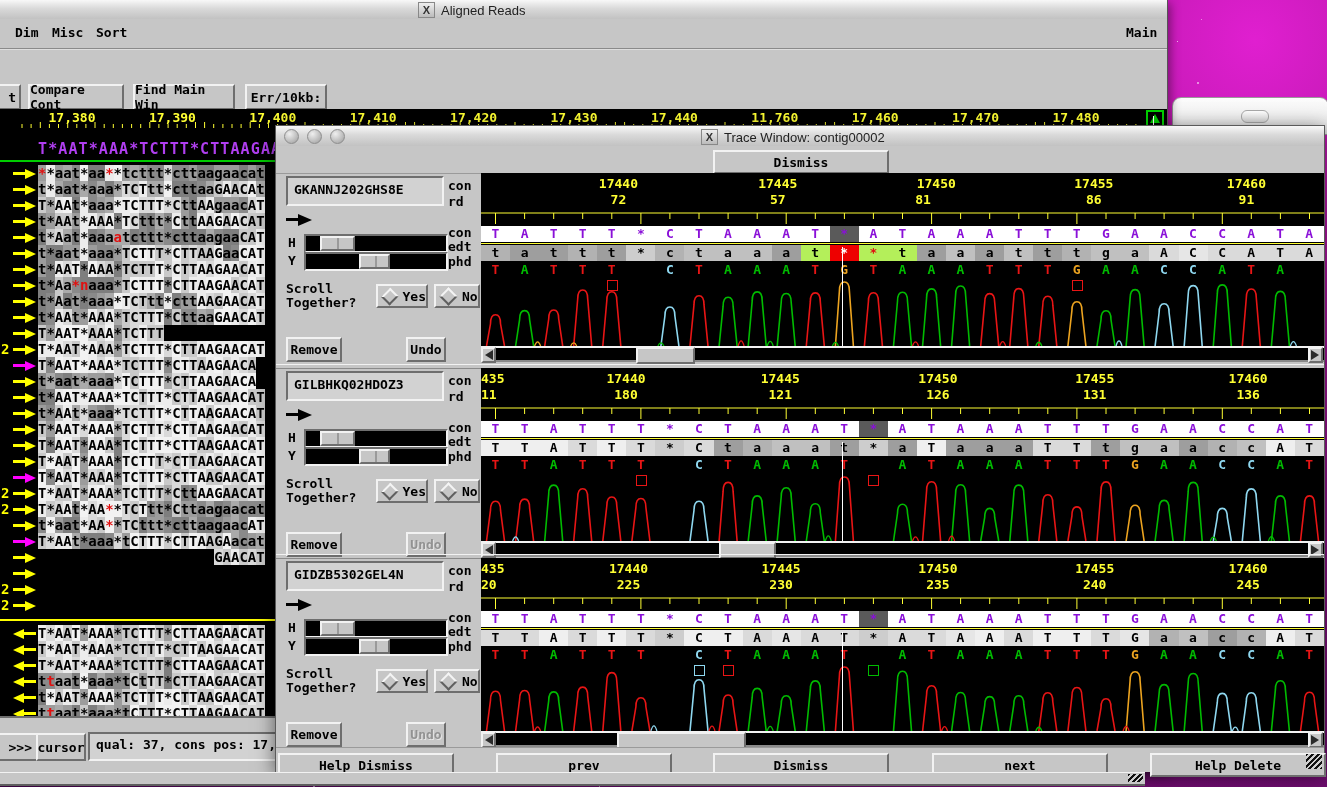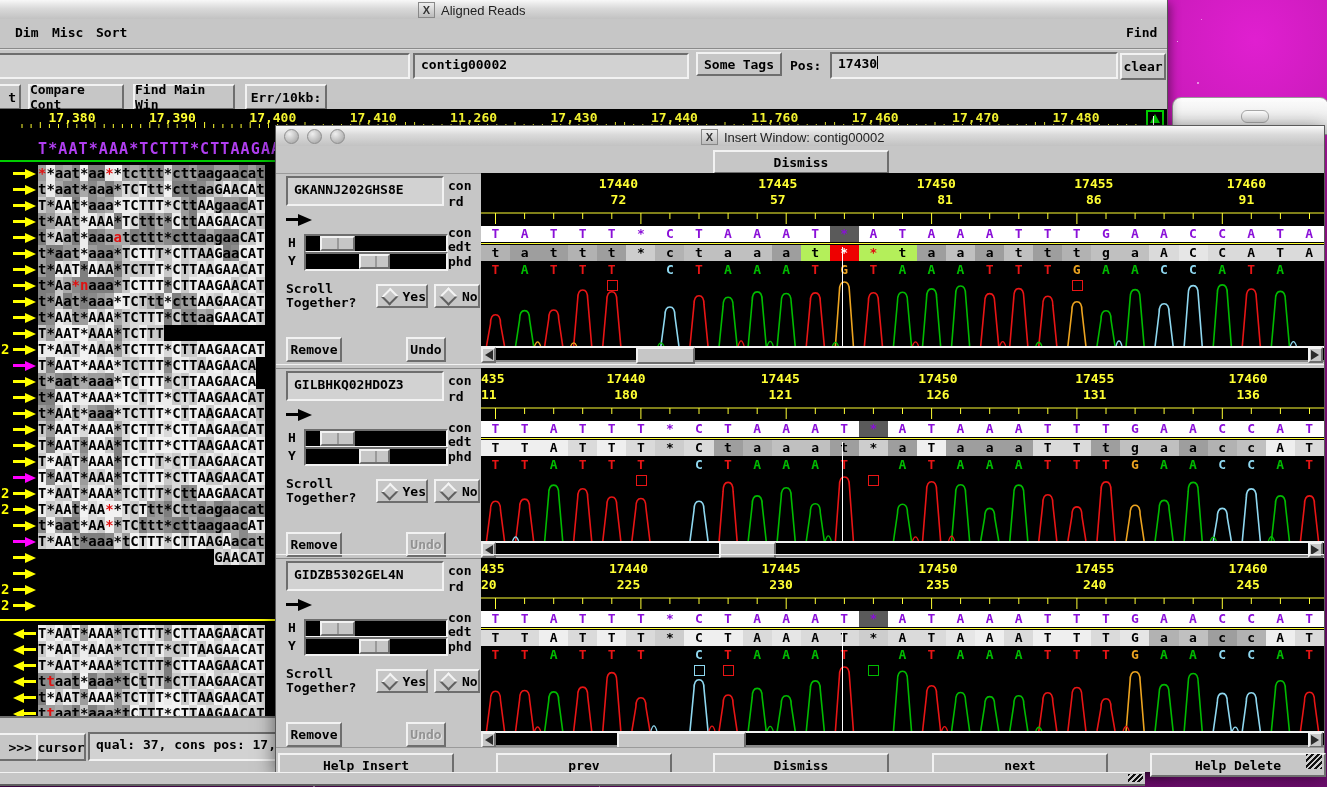--- a/index.html
+++ b/index.html
@@ -101,49 +101,34 @@
     <div class="abs mactitle" style="left:0;top:0;width:1167px;height:19px;">
       <span class="abs" style="left:418px;top:2px;display:flex;align-items:center;">
         <span class="xbox">X</span>
         <span>Aligned Reads</span>
       </span>
     </div>
     <div class="abs" id="menubar" style="left:0;top:19px;width:1167px;height:29px;background:#c6c6c6;border-bottom:2px groove #dedede;">
         <div class="lbl" style="position: absolute; left: 15px; top: 6px;">Dim</div>
         <div class="lbl" style="position: absolute; left: 52px; top: 6px;">Misc</div>
         <div class="lbl" style="position: absolute; left: 96px; top: 6px;">Sort</div>
-        <div class="lbl" style="position: absolute; left: 1126px; top: 6px;">Find</div>
-      </div>
-    <div class="abs" id="row2" style="left:0;top:50px;width:1167px;height:32px;background:#c6c6c6;">
-        <div class="sunken" style="position: absolute; left: -4px; top: 3px; width: 410px; height: 22px;"></div>
-        <div class="sunken" style="position: absolute; left: 413px; top: 3px; width: 272px; height: 22px;">
-          <div class="entrytext" style="padding: 2px 6px;">contig00002</div>
-        </div>
-        <div class="raised" style="position: absolute; left: 696px; top: 2px; width: 86px; height: 24px; display: flex; align-items: center; justify-content: space-between; padding: 0px 6px; box-sizing: border-box;">
-          <div class="lbl">Some</div>
-          <div class="lbl">Tags</div>
-        </div>
-        <div class="lbl" style="position: absolute; left: 790px; top: 8px;">Pos:</div>
-        <div class="sunken" style="position: absolute; left: 830px; top: 2px; width: 284px; height: 23px;">
-          <div class="entrytext" style="padding: 2px 6px;">17430<div style="display: inline-block; width: 1px; height: 13px; background: rgb(0, 0, 0); vertical-align: text-top;"></div></div>
-        </div>
-        <div class="raised btn" style="position: absolute; left: 1120px; top: 3px; width: 42px; height: 23px;">clear</div>
+        <div class="lbl" style="position: absolute; left: 1126px; top: 6px;">Main</div>
       </div>
     <div class="abs" id="row3" style="left:0;top:82px;width:1167px;height:27px;background:#c6c6c6;border-bottom:1px solid #8a8a8a;">
         <div class="raised btn" style="position: absolute; left: -30px; top: 2px; width: 44px; height: 22px; justify-content: flex-end; padding-right: 3px;">t</div>
         <div class="raised btn" style="position: absolute; left: 28px; top: 2px; width: 92px; height: 22px;">Compare Cont</div>
         <div class="raised btn" style="position: absolute; left: 133px; top: 2px; width: 98px; height: 22px;">Find Main Win</div>
         <div class="raised btn" style="position: absolute; left: 245px; top: 2px; width: 78px; height: 22px;">Err/10kb:</div>
       </div>
     <div class="abs blackbox" id="ar-ruler" style="left:0;top:109px;width:1167px;height:19px;">
         <div class="num" style="position: absolute; left: 72px; top: 1px; transform: translateX(-50%);">17,380</div>
         <div class="num" style="position: absolute; left: 172.4px; top: 1px; transform: translateX(-50%);">17,390</div>
         <div class="num" style="position: absolute; left: 272.8px; top: 1px; transform: translateX(-50%);">17,400</div>
         <div class="num" style="position: absolute; left: 373.2px; top: 1px; transform: translateX(-50%);">17,410</div>
-        <div class="num" style="position: absolute; left: 473.6px; top: 1px; transform: translateX(-50%);">11,260</div>
+        <div class="num" style="position: absolute; left: 473.6px; top: 1px; transform: translateX(-50%);">17,420</div>
         <div class="num" style="position: absolute; left: 574px; top: 1px; transform: translateX(-50%);">17,430</div>
         <div class="num" style="position: absolute; left: 674.4px; top: 1px; transform: translateX(-50%);">17,440</div>
         <div class="num" style="position: absolute; left: 774.8px; top: 1px; transform: translateX(-50%);">11,760</div>
         <div class="num" style="position: absolute; left: 875.2px; top: 1px; transform: translateX(-50%);">17,460</div>
         <div class="num" style="position: absolute; left: 975.6px; top: 1px; transform: translateX(-50%);">17,470</div>
         <div class="num" style="position: absolute; left: 1076px; top: 1px; transform: translateX(-50%);">17,480</div>
         <svg width="1145" height="19" class="abs" style="left: 0px; top: 0px;">
           <path d="M22.0 19 L22.0 15 M31.1 19 L31.1 15 M40.3 19 L40.3 13 M49.4 19 L49.4 15 M58.5 19 L58.5 15 M67.7 19 L67.7 15 M76.8 19 L76.8 15 M85.9 19 L85.9 15 M95.0 19 L95.0 13 M104.2 19 L104.2 15 M113.3 19 L113.3 15 M122.4 19 L122.4 15 M131.6 19 L131.6 15 M140.7 19 L140.7 15 M149.8 19 L149.8 13 M158.9 19 L158.9 15 M168.1 19 L168.1 15 M177.2 19 L177.2 15 M186.3 19 L186.3 15 M195.5 19 L195.5 13 M204.6 19 L204.6 13 M213.7 19 L213.7 15 M222.9 19 L222.9 15 M232.0 19 L232.0 15 M241.1 19 L241.1 15 M250.2 19 L250.2 13 M259.4 19 L259.4 15 M268.5 19 L268.5 15 M277.6 19 L277.6 15 M286.8 19 L286.8 15 M295.9 19 L295.9 15 M305.0 19 L305.0 13 M314.2 19 L314.2 15 M323.3 19 L323.3 15 M332.4 19 L332.4 15 M341.5 19 L341.5 15 M350.7 19 L350.7 15 M359.8 19 L359.8 13 M368.9 19 L368.9 15 M378.1 19 L378.1 15 M387.2 19 L387.2 15 M396.3 19 L396.3 15 M405.5 19 L405.5 13 M414.6 19 L414.6 13 M423.7 19 L423.7 15 M432.8 19 L432.8 15 M442.0 19 L442.0 15 M451.1 19 L451.1 15 M460.2 19 L460.2 13 M469.4 19 L469.4 15 M478.5 19 L478.5 15 M487.6 19 L487.6 15 M496.8 19 L496.8 15 M505.9 19 L505.9 15 M515.0 19 L515.0 13 M524.1 19 L524.1 15 M533.3 19 L533.3 15 M542.4 19 L542.4 15 M551.5 19 L551.5 15 M560.7 19 L560.7 15 M569.8 19 L569.8 13 M578.9 19 L578.9 15 M588.1 19 L588.1 15 M597.2 19 L597.2 15 M606.3 19 L606.3 15 M615.4 19 L615.4 13 M624.6 19 L624.6 13 M633.7 19 L633.7 15 M642.8 19 L642.8 15 M652.0 19 L652.0 15 M661.1 19 L661.1 15 M670.2 19 L670.2 13 M679.4 19 L679.4 15 M688.5 19 L688.5 15 M697.6 19 L697.6 15 M706.7 19 L706.7 15 M715.9 19 L715.9 15 M725.0 19 L725.0 13 M734.1 19 L734.1 15 M743.3 19 L743.3 15 M752.4 19 L752.4 15 M761.5 19 L761.5 15 M770.7 19 L770.7 15 M779.8 19 L779.8 13 M788.9 19 L788.9 15 M798.0 19 L798.0 15 M807.2 19 L807.2 15 M816.3 19 L816.3 15 M825.4 19 L825.4 13 M834.6 19 L834.6 13 M843.7 19 L843.7 15 M852.8 19 L852.8 15 M862.0 19 L862.0 15 M871.1 19 L871.1 15 M880.2 19 L880.2 13 M889.3 19 L889.3 15 M898.5 19 L898.5 15 M907.6 19 L907.6 15 M916.7 19 L916.7 15 M925.9 19 L925.9 15 M935.0 19 L935.0 13 M944.1 19 L944.1 15 M953.3 19 L953.3 15 M962.4 19 L962.4 15 M971.5 19 L971.5 15 M980.6 19 L980.6 15 M989.8 19 L989.8 13 M998.9 19 L998.9 15 M1008.0 19 L1008.0 15 M1017.2 19 L1017.2 15 M1026.3 19 L1026.3 15 M1035.4 19 L1035.4 13 M1044.6 19 L1044.6 13 M1053.7 19 L1053.7 15 M1062.8 19 L1062.8 15 M1072.0 19 L1072.0 15 M1081.1 19 L1081.1 15 M1090.2 19 L1090.2 13 M1099.3 19 L1099.3 15 M1108.5 19 L1108.5 15 M1117.6 19 L1117.6 15 M1126.7 19 L1126.7 15 M1135.9 19 L1135.9 15 " stroke="#ffff33" fill="none"></path>
         </svg>
         <div style="position: absolute; left: 1146px; top: 1px; width: 14px; height: 15px; background: rgb(0, 0, 0); border: 2px solid rgb(0, 208, 0);">
@@ -1267,21 +1252,21 @@
     <div class="abs gripstripe" style="right:2px;top:1px;width:15px;height:8px;"></div>
   </div>
 
   <div class="abs" id="tracewin" style="z-index:30;">
     <div class="abs mactitle" style="left:0;top:0;width:1048px;height:20px;">
       <span class="traffic" style="margin-left:8px;"></span>
       <span class="traffic"></span>
       <span class="traffic"></span>
       <span class="abs" style="left:425px;top:3px;display:flex;align-items:center;">
         <span class="xbox">X</span>
-        <span>Insert Window: contig00002</span>
+        <span>Trace Window: contig00002</span>
       </span>
     </div>
     <div class="abs" style="left:0;top:20px;width:1048px;height:27px;background:#c6c6c6;border-bottom:1px solid #9a9a9a;">
       <div class="abs raised btn" style="left:437px;top:4px;width:172px;height:20px;">
         <span>Dismiss</span>
       </div>
     </div>
     <div class="abs" id="panels" style="left:0;top:47px;width:1048px;height:574px;">
         <div style="position: absolute; left: 0px; top: 0px; width: 1048px; height: 193px;">
           <div style="position: absolute; left: 0px; top: 0px; width: 205px; height: 193px;">
@@ -1321,21 +1306,21 @@
             </div>
             <div class="raised btn" style="position: absolute; left: 10px; top: 164px; width: 52px; height: 21px;">Remove</div>
             <div class="raised btn" style="position: absolute; left: 130px; top: 164px; width: 36px; height: 21px;">Undo</div>
           </div>
           <div class="blackbox" style="position: absolute; left: 205px; top: 0px; width: 843px; height: 173px; overflow: hidden;">
             <div class="num" style="position: absolute; left: 137.409px; top: 3px; transform: translateX(-50%);">17440</div>
             <div class="num" style="position: absolute; left: 137.409px; top: 19px; transform: translateX(-50%);">72</div>
             <div class="num" style="position: absolute; left: 296.736px; top: 3px; transform: translateX(-50%);">17445</div>
             <div class="num" style="position: absolute; left: 296.736px; top: 19px; transform: translateX(-50%);">57</div>
             <div class="num" style="position: absolute; left: 455.22px; top: 3px; transform: translateX(-50%);">17450</div>
-            <div class="num" style="position: absolute; left: 464px; top: 19px; transform: translateX(-50%);">81</div>
+            <div class="num" style="position: absolute; left: 442px; top: 19px; transform: translateX(-50%);">81</div>
             <div class="num" style="position: absolute; left: 612.861px; top: 3px; transform: translateX(-50%);">17455</div>
             <div class="num" style="position: absolute; left: 612.861px; top: 19px; transform: translateX(-50%);">86</div>
             <div class="num" style="position: absolute; left: 765.444px; top: 3px; transform: translateX(-50%);">17460</div>
             <div class="num" style="position: absolute; left: 765.444px; top: 19px; transform: translateX(-50%);">91</div>
             <svg width="843" height="14" style="position: absolute; left: 0px; top: 39px;">
               <path d="M0 1 L843 1 M14.5 1 L14.5 12 M43.6 1 L43.6 7 M72.7 1 L72.7 7 M101.7 1 L101.7 7 M130.8 1 L130.8 7 M159.9 1 L159.9 12 M188.9 1 L188.9 7 M218.0 1 L218.0 7 M247.1 1 L247.1 7 M276.2 1 L276.2 7 M305.2 1 L305.2 12 M334.3 1 L334.3 7 M363.4 1 L363.4 7 M392.4 1 L392.4 7 M421.5 1 L421.5 7 M450.6 1 L450.6 12 M479.6 1 L479.6 7 M508.7 1 L508.7 7 M537.8 1 L537.8 7 M566.8 1 L566.8 7 M595.9 1 L595.9 12 M625.0 1 L625.0 7 M654.1 1 L654.1 7 M683.1 1 L683.1 7 M712.2 1 L712.2 7 M741.3 1 L741.3 12 M770.3 1 L770.3 7 M799.4 1 L799.4 7 M828.5 1 L828.5 7 " stroke="#ffff33" fill="none"></path>
             </svg>
             <div style="position: absolute; left: 0px; top: 53px; width: 843px; height: 16px; display: flex; background: transparent;">
               <span class="cell" style="width: 29.069px; height: 16px; line-height: 16px; font-size: 13px; background: rgb(255, 255, 255); color: rgb(138, 16, 216);">T</span>
               <span class="cell" style="width: 29.069px; height: 16px; line-height: 16px; font-size: 13px; background: rgb(255, 255, 255); color: rgb(138, 16, 216);">A</span>
@@ -1880,21 +1865,21 @@
               <div style="position: absolute; left: 2px; top: 1px; width: 0px; height: 0px; border-top: 5px solid transparent; border-bottom: 5px solid transparent; border-right: 8px solid rgb(42, 42, 42);"></div>
             </div>
             <div style="position: absolute; left: 827px; top: -1px; width: 15px; height: 16px; background: rgb(198, 198, 198); border-style: solid; border-width: 2px; border-color: rgb(242, 242, 242) rgb(110, 110, 110) rgb(110, 110, 110) rgb(242, 242, 242); box-sizing: border-box;">
               <div style="position: absolute; left: 1px; top: 1px; width: 0px; height: 0px; border-top: 5px solid transparent; border-bottom: 5px solid transparent; border-left: 8px solid rgb(42, 42, 42);"></div>
             </div>
             <div class="raised" style="position: absolute; left: 135.732px; top: -1px; width: 125.395px; height: 13px;"></div>
           </div>
         </div>
       </div>
     <div class="abs" id="tracebottom" style="left:0;top:621px;width:1048px;height:24px;background:#c6c6c6;border-top:1px solid #9a9a9a;">
-        <div class="raised btn" style="position: absolute; left: 2px; top: 5px; width: 172px; height: 20px;">Help Insert</div>
+        <div class="raised btn" style="position: absolute; left: 2px; top: 5px; width: 172px; height: 20px;">Help Dismiss</div>
         <div class="raised btn" style="position: absolute; left: 220px; top: 5px; width: 172px; height: 20px;">prev</div>
         <div class="raised btn" style="position: absolute; left: 437px; top: 5px; width: 172px; height: 20px;">Dismiss</div>
         <div class="raised btn" style="position: absolute; left: 874px; top: 5px; width: 172px; height: 20px;">Help Delete</div>
         <div class="raised btn" style="position: absolute; left: 656px; top: 5px; width: 172px; height: 20px;">next</div>
         <div class="gripstripe" style="position: absolute; left: 1030px; top: 6px; width: 16px; height: 15px;"></div>
       </div>
   </div>
 </div>
 
 </body></html>

